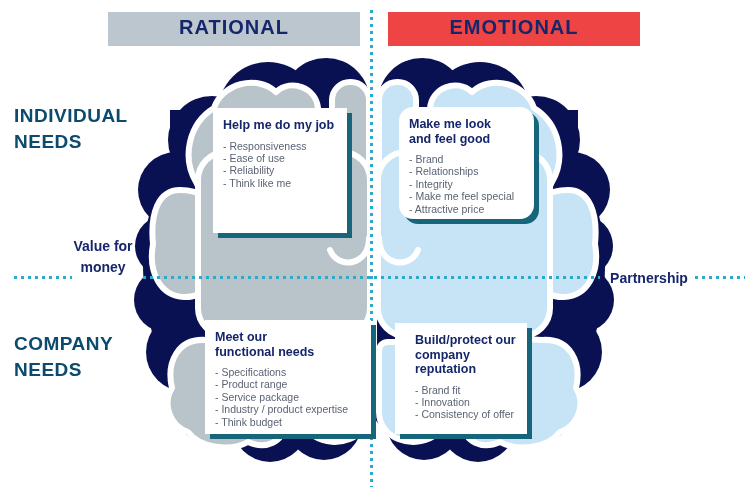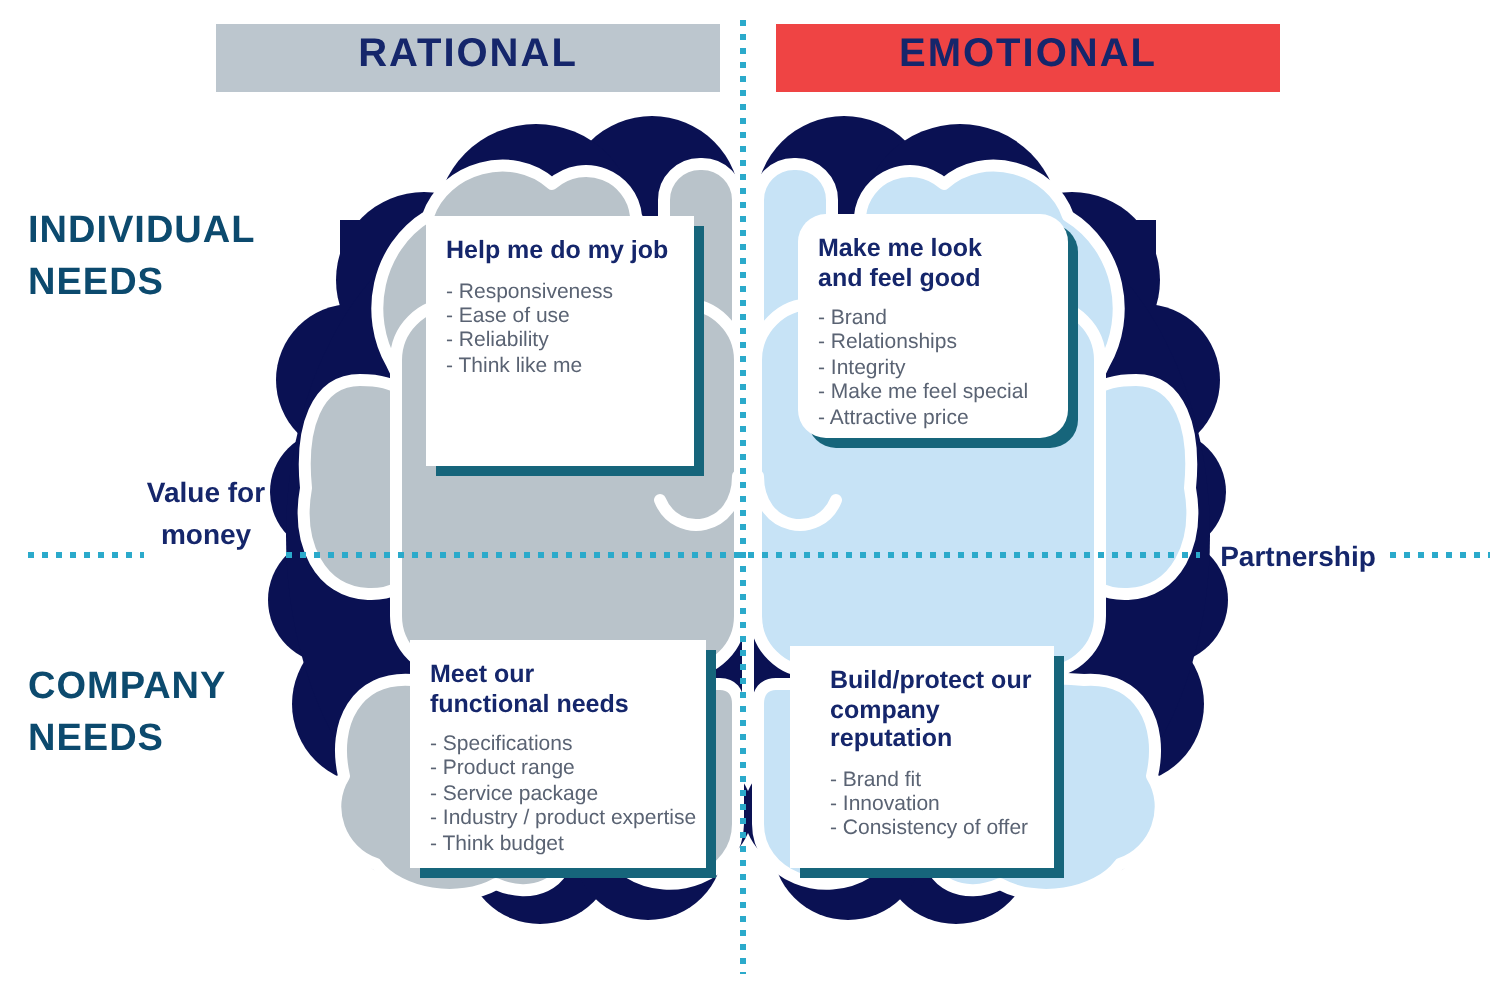--- a/index.html
+++ b/index.html
@@ -41,21 +41,21 @@
   
   #brain{position:absolute;left:0;top:0;z-index:1;}
   
   .card{
     position:absolute;z-index:6;background:#ffffff;
     box-shadow:5px 5px 0 0 #16657B;
     padding:10px 8px 0 10px;box-sizing:border-box;
   }
   #card-0{left:213px;top:108px;width:134px;height:125px;}
   #card-1{left:399px;top:107px;width:135px;height:112px;border-radius:14px;}
-  #card-2{left:205px;top:320px;width:148px;height:114px;}
+  #card-2{left:205px;top:320px;width:166px;height:114px;}
   #card-3{left:395px;top:323px;width:132px;height:111px;padding-left:20px;}
   .card-title{
     color:#15266B;font-weight:bold;font-size:12.5px;line-height:14.5px;
     white-space:pre-line;margin:0;
   }
   .card-list{list-style:none;margin:7px 0 0 0;padding:0;}
   .card-list li{
     color:#5A6373;font-size:10.5px;line-height:12.4px;white-space:nowrap;
   }
   .card-list li::before{content:"- ";}

